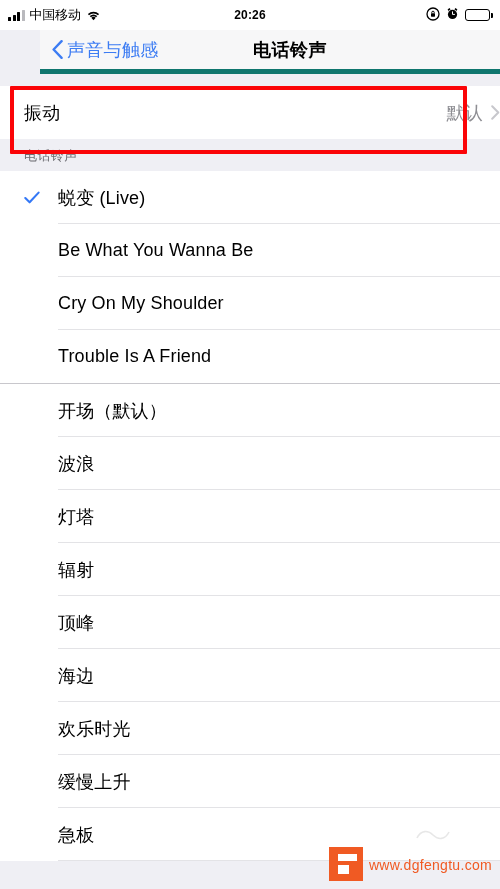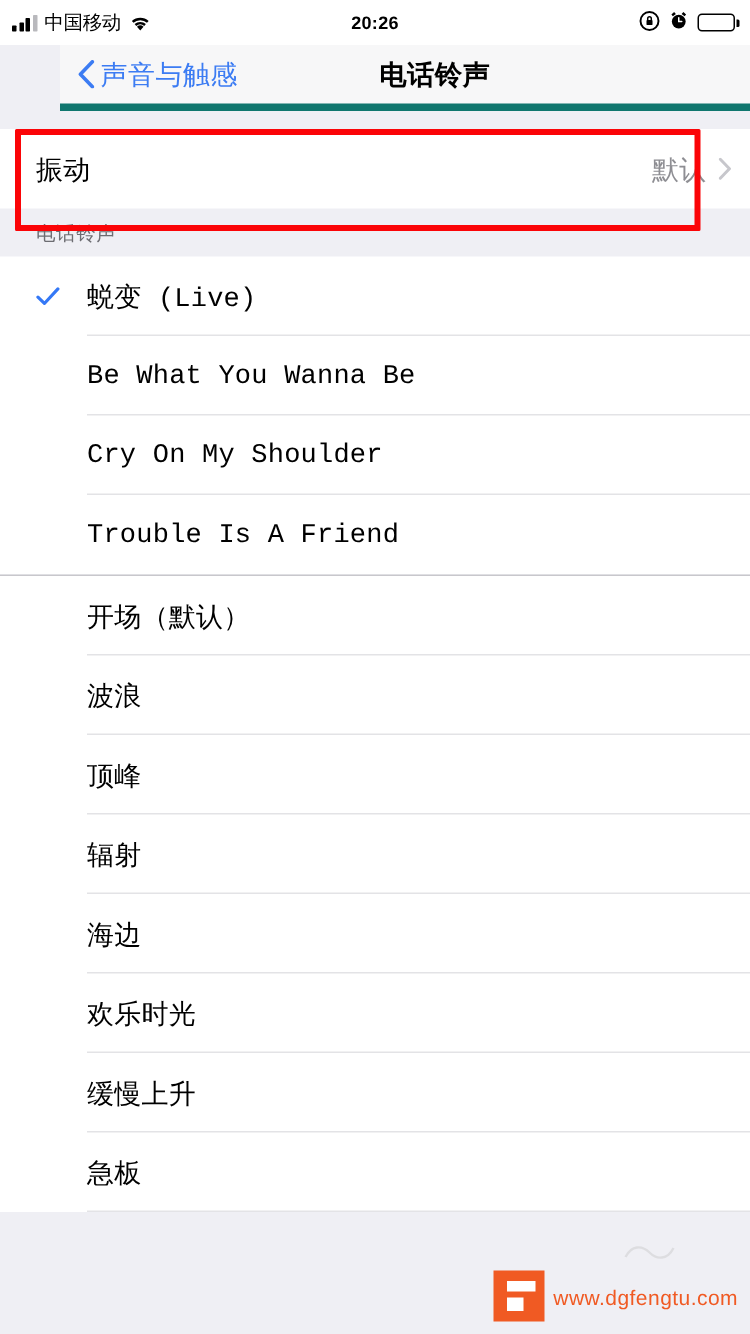--- a/index.html
+++ b/index.html
@@ -70,21 +70,21 @@
 
   
   .content{ background:#efeff4; }
 
   .gap{ height:12px; background:#efeff4; }
 
   .cell{
     background:#fff;
     height:53px;
     display:flex; align-items:center;
-    padding-left:24px; padding-right:12px;
+    padding-left:24px; padding-right:0;
     position:relative;
     cursor:pointer;
   }
   .cell .title{ font-size:18px; letter-spacing:.2px; }
   .cell .value{
     margin-left:auto; color:#8e8e93; font-size:18px; letter-spacing:.2px;
   }
   .cell .disclosure{
     margin-left:8px; width:9px; height:15px; display:block; flex:none;
   }
@@ -102,21 +102,20 @@
     display:flex; align-items:center;
     position:relative;
     padding-left:24px;
     cursor:pointer;
   }
   .row .check{ width:20px; flex:none; display:flex; align-items:center; }
   .row .check svg{ width:16px; height:13px; display:block; }
   .row .label{
     font-size:18px; letter-spacing:.15px; margin-left:14px;
     white-space:nowrap;
-    font-family:Liberation Mono, monospace;
   }
   .row .sep{
     position:absolute; left:58px; right:0; bottom:0;
     height:1px; background:#e3e3e6;
   }
 
   .group-divider{
     height:1px; background:#c8c7cc; width:100%;
   }
 
@@ -264,26 +263,31 @@
       <span class="label">开场（默认）</span>
       <span class="sep"></span>
     </div>
     <div class="row">
       <span class="check"></span>
       <span class="label">波浪</span>
       <span class="sep"></span>
     </div>
     <div class="row">
       <span class="check"></span>
+      <span class="label">灯塔</span>
+      <span class="sep"></span>
+    </div>
+    <div class="row">
+      <span class="check"></span>
+      <span class="label">辐射</span>
+      <span class="sep"></span>
+    </div>
+    <div class="row">
+      <span class="check"></span>
       <span class="label">顶峰</span>
-      <span class="sep"></span>
-    </div>
-    <div class="row">
-      <span class="check"></span>
-      <span class="label">辐射</span>
       <span class="sep"></span>
     </div>
     <div class="row">
       <span class="check"></span>
       <span class="label">海边</span>
       <span class="sep"></span>
     </div>
     <div class="row">
       <span class="check"></span>
       <span class="label">欢乐时光</span>

